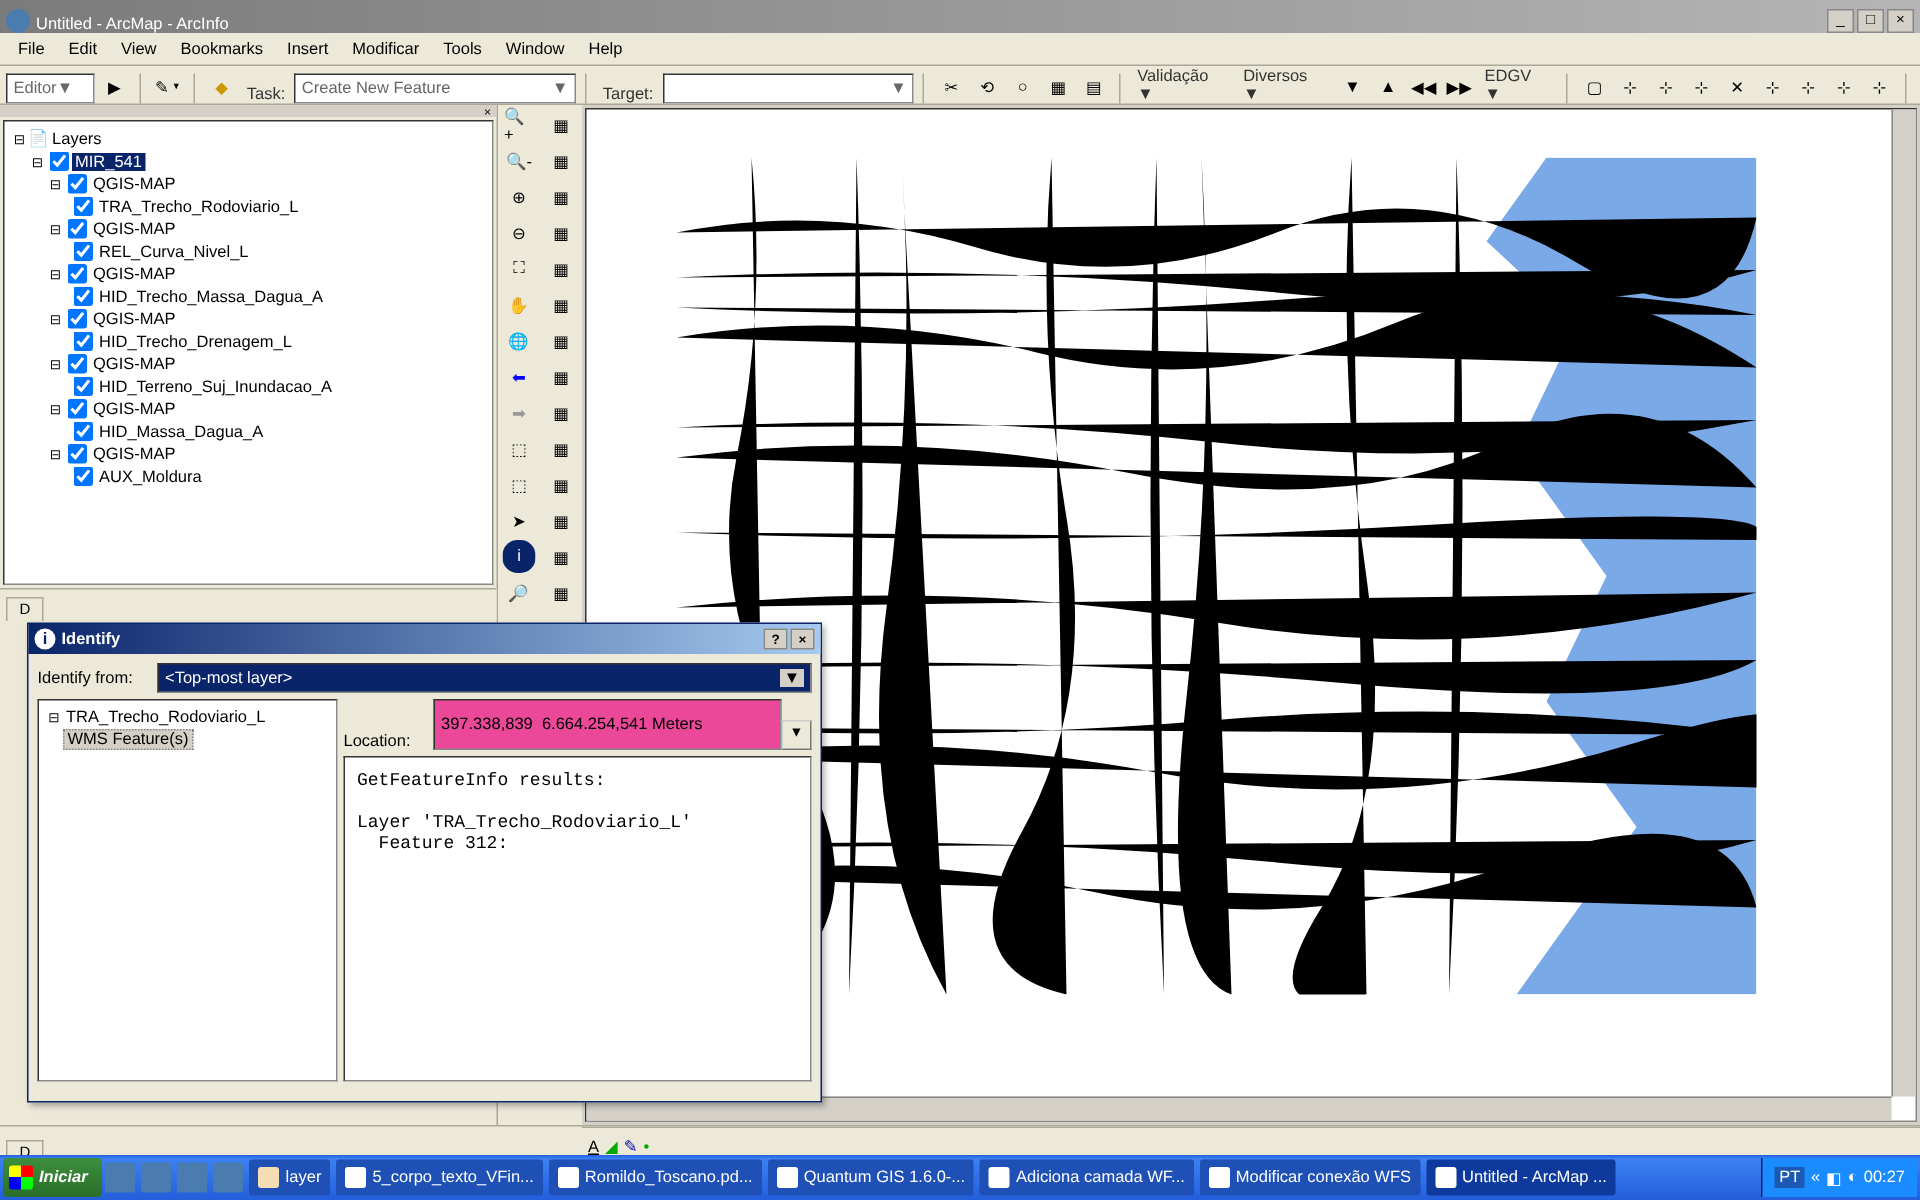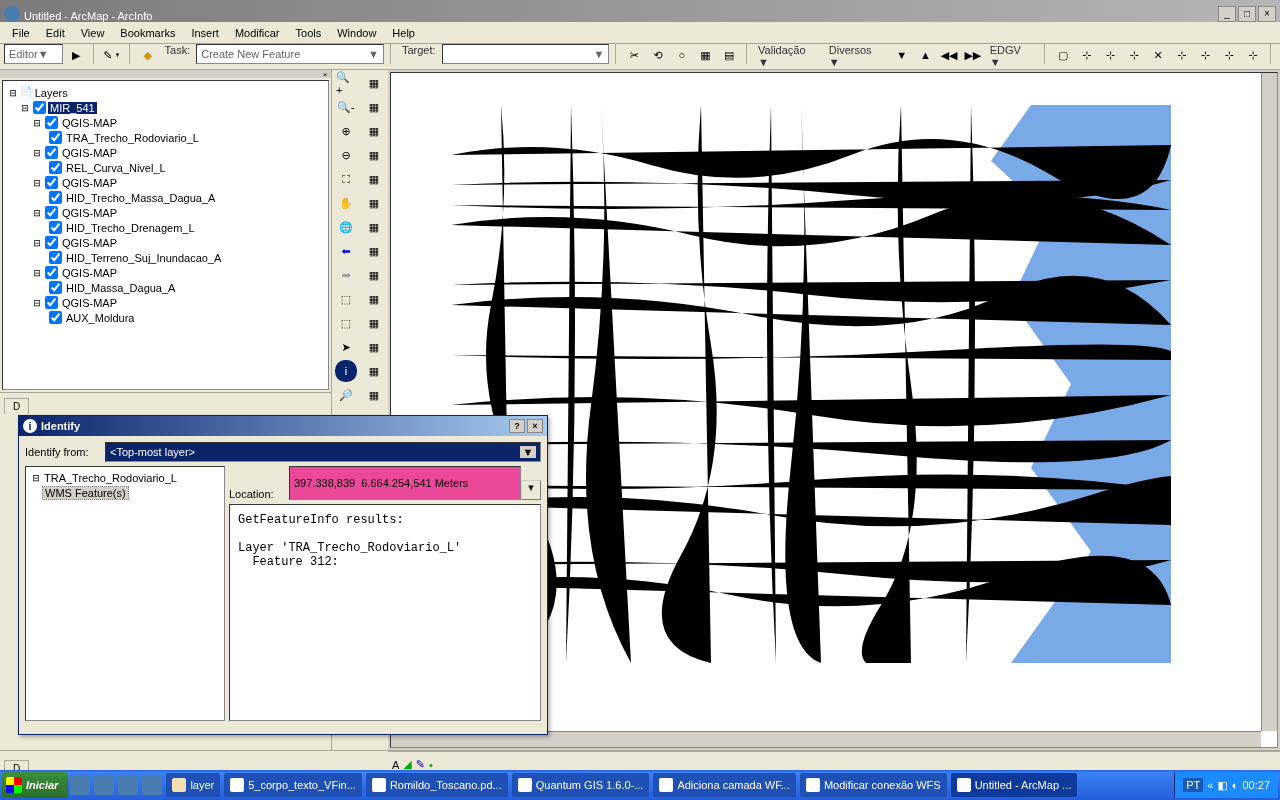--- a/index.html
+++ b/index.html
@@ -3,21 +3,21 @@
 <meta charset="utf-8">
 <style>
 * { margin: 0; padding: 0; box-sizing: border-box; font-family: Tahoma, sans-serif; font-size: 11px; }
 body { width: 1280px; height: 800px; background: #d4d0c8; overflow: hidden; position: relative; }
 .titlebar { height: 22px; background: linear-gradient(to right, #7b7b7b, #b5b5b5); color: #fff; display: flex; align-items: flex-end; padding: 0 4px; }
 .titlebar .icon { width: 16px; height: 16px; background: #4a7cb0; border-radius: 8px; margin-right: 4px; }
 .titlebar .title { flex: 1; }
 .titlebar .winbtn { width: 18px; height: 16px; background: #d4d0c8; border: 1px solid #888; margin-left: 2px; text-align: center; line-height: 14px; font-size: 10px; color:#000; cursor: pointer; }
 .menubar { height: 22px; background: #ece9d8; display: flex; align-items: center; padding: 0 4px; border-bottom: 1px solid #aca899; }
 .menubar span { padding: 2px 8px; cursor: pointer; }
-.toolbar { height: 26px; background: #ece9d8; display: flex; align-items: flex-start; padding: 0 4px; border-bottom: 1px solid #aca899; gap: 2px; }
+.toolbar { height: 26px; background: #ece9d8; display: flex; align-items: flex-end; padding: 0 4px; border-bottom: 1px solid #aca899; gap: 2px; }
 .toolbar .sep { width: 2px; height: 20px; border-left: 1px solid #aca899; margin: 0 4px; }
 .toolbar .lbl { padding: 0 4px; color: #333; }
 .toolbar .combo { height: 20px; background: #fff; border: 1px inset #888; display: flex; align-items: center; padding: 0 4px; color: #666; }
 .toolbar .btn { width: 22px; height: 22px; border: 1px solid transparent; display: flex; align-items: center; justify-content: center; cursor: pointer; }
 .toolbar .btn.drop::after { content: "▼"; font-size: 6px; margin-left: 2px; }
 .main { display: flex; height: 680px; }
 .toc-panel { width: 332px; background: #ece9d8; border-right: 1px solid #aca899; position: relative; }
 .toc-header { height: 8px; background: #d4d0c8; display:flex; justify-content:flex-end; }
 .toc-close { width: 12px; height: 8px; font-size: 8px; text-align: center; cursor: pointer; }
 .toc-content { background: #fff; margin: 2px; border: 1px inset #888; height: 310px; overflow: auto; padding: 4px; }

